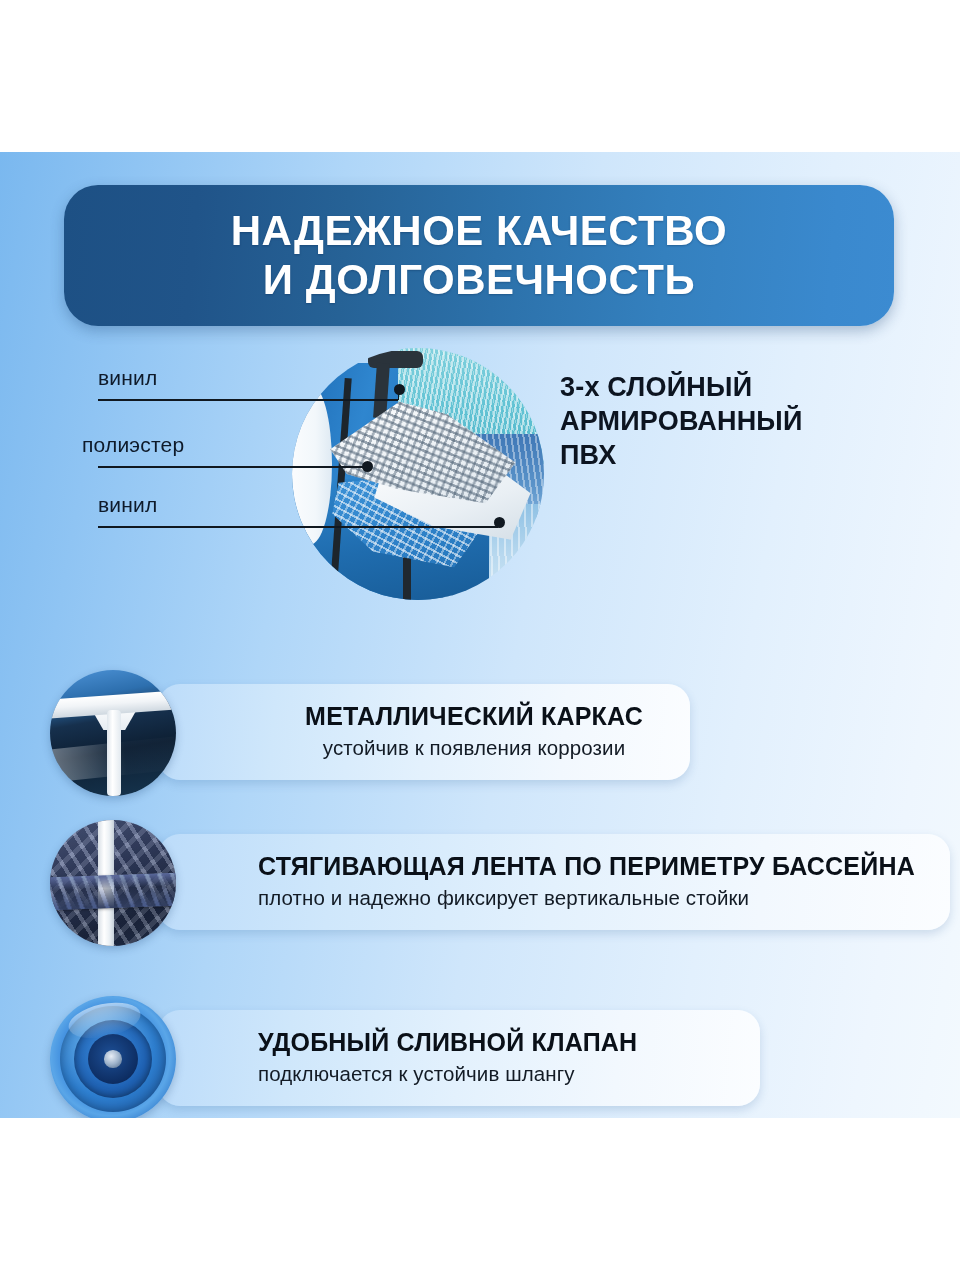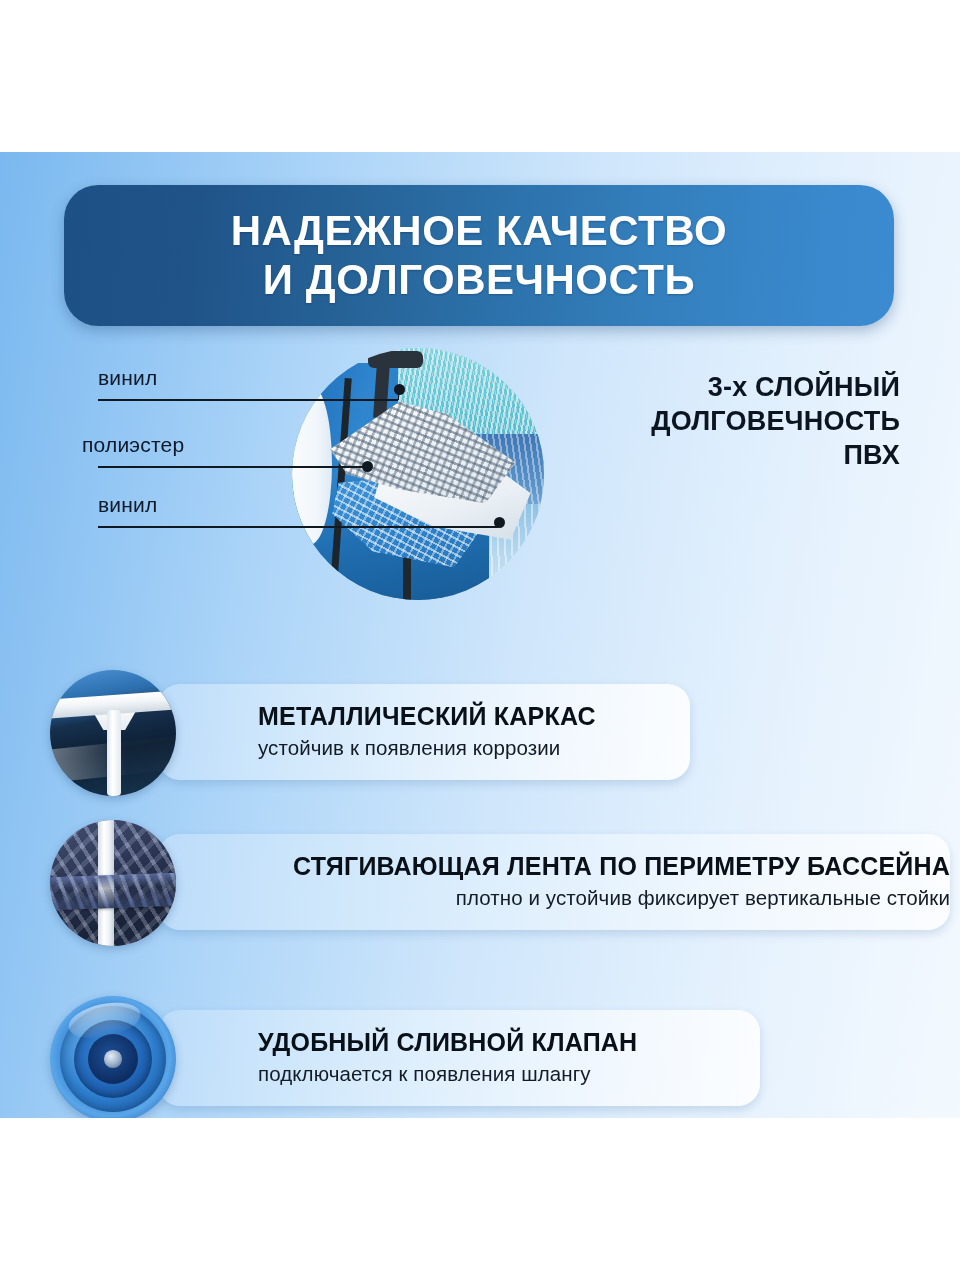--- a/index.html
+++ b/index.html
@@ -186,21 +186,21 @@
     border-radius: 50%;
     background: #101820;
   }
 
   
   .pvc-headline {
     position: absolute;
     left: 560px;
     top: 22px;
     width: 340px;
-    text-align: right;
+    text-align: left;
     color: #0c1420;
     font-size: 27px;
     font-weight: bold;
     line-height: 1.26;
     letter-spacing: 0.2px;
   }
   .pvc-headline .hl-sub { font-weight: bold; }
 
   
   .feature {
@@ -357,55 +357,55 @@
       <div class="lead-label" style="left:82px; top:85px;">полиэстер</div>
       <div class="lead-line" style="left:98px; top:118px; width:266px;"></div>
       <div class="lead-dot" style="left:362px; top:113px;"></div>
 
       <div class="lead-label" style="left:98px; top:145px;">винил</div>
       <div class="lead-line" style="left:98px; top:178px; width:400px;"></div>
       <div class="lead-dot" style="left:494px; top:169px;"></div>
 
       <div class="pvc-headline">
         <div>3-х СЛОЙНЫЙ</div>
-        <div class="hl-sub">ДОЛГОВЕЧНОСТЬ</div>
+        <div class="hl-sub">АРМИРОВАННЫЙ</div>
         <div class="hl-sub">ПВХ</div>
       </div>
     </div>
 
     <div class="feature" style="top:518px; width:640px; height:126px;">
-      <div class="feature-card" style="width:532px;">
+      <div class="feature-card" style="width:532px;text-align:center;">
         <div class="feature-title">МЕТАЛЛИЧЕСКИЙ  КАРКАС</div>
         <div class="feature-sub">устойчив к появления коррозии</div>
       </div>
       <div class="feature-thumb th-frame">
         <div class="bg"></div>
         <div class="sheen"></div>
         <div class="tee"></div>
         <div class="rail"></div>
         <div class="post"></div>
       </div>
     </div>
 
     <div class="feature" style="top:668px; width:900px; height:126px;">
-      <div class="feature-card" style="width:792px;text-align:right;">
+      <div class="feature-card" style="width:792px;">
         <div class="feature-title">СТЯГИВАЮЩАЯ ЛЕНТА ПО ПЕРИМЕТРУ БАССЕЙНА</div>
-        <div class="feature-sub">плотно и устойчив фиксирует вертикальные стойки</div>
+        <div class="feature-sub">плотно и надежно фиксирует вертикальные стойки</div>
       </div>
       <div class="feature-thumb th-strap">
         <div class="bg"></div>
         <div class="pole"></div>
         <div class="band"></div>
       </div>
     </div>
 
     <div class="feature" style="top:844px; width:710px; height:126px;">
       <div class="feature-card" style="width:602px;">
         <div class="feature-title">УДОБНЫЙ СЛИВНОЙ КЛАПАН</div>
-        <div class="feature-sub">подключается к появления шлангу</div>
+        <div class="feature-sub">подключается к устойчив шлангу</div>
       </div>
       <div class="feature-thumb th-valve">
         <div class="bg"></div>
         <div class="ring r1"></div>
         <div class="ring r2"></div>
         <div class="ring r3"></div>
         <div class="ring hub"></div>
         <div class="gloss"></div>
       </div>
     </div>

